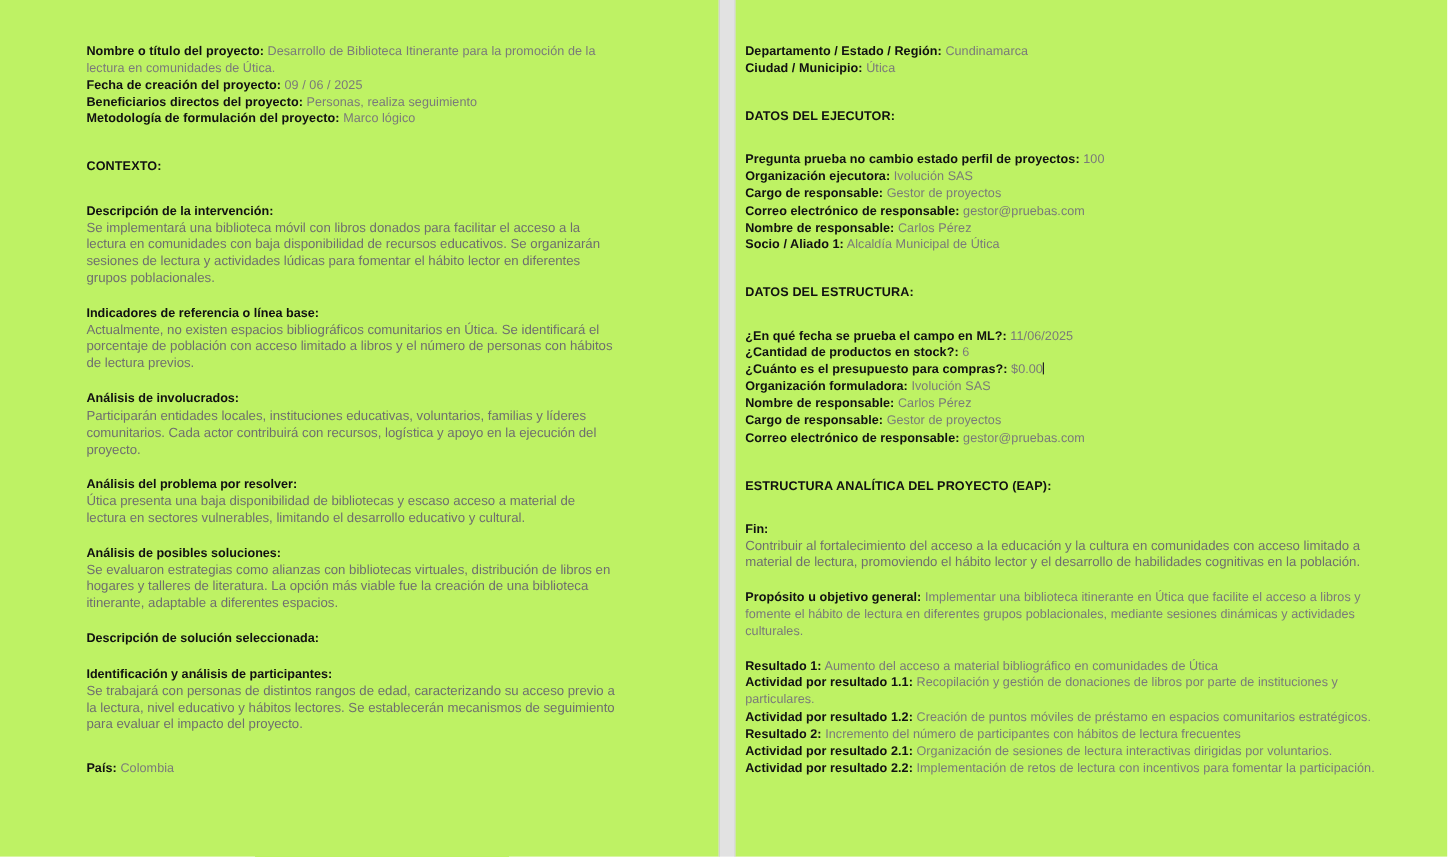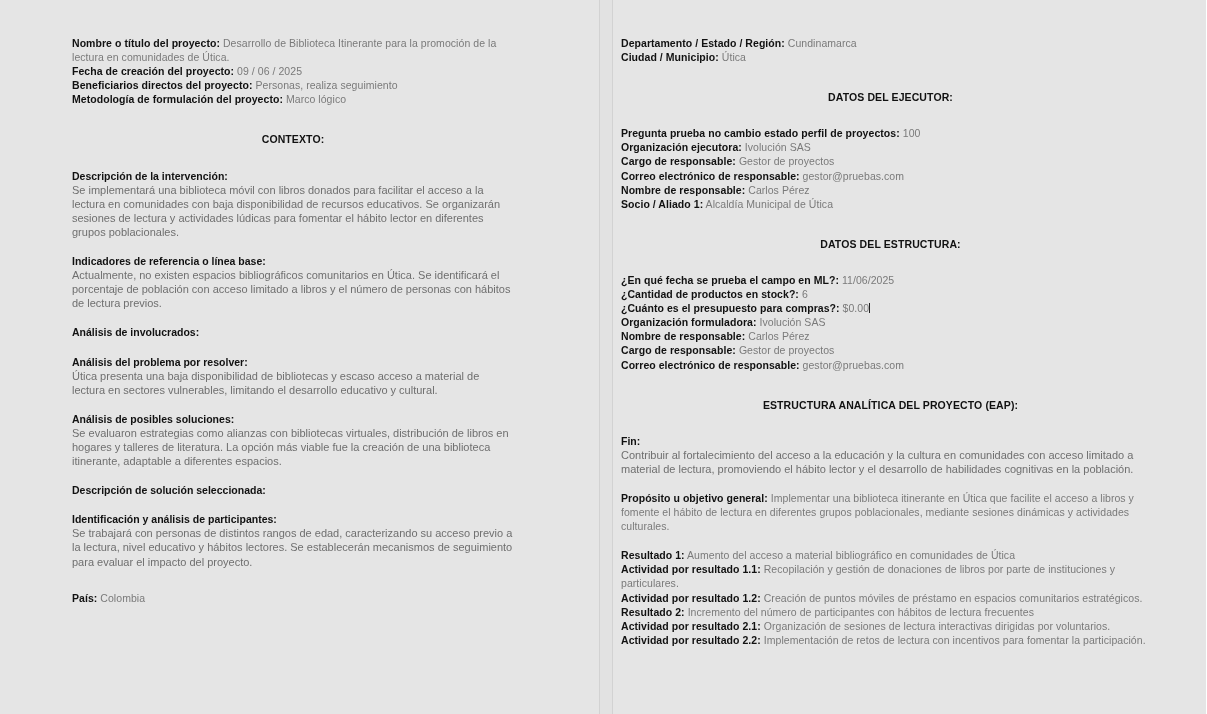--- a/index.html
+++ b/index.html
@@ -14,21 +14,21 @@
     font-family: "Liberation Sans", sans-serif;
     overflow: hidden;
   }
   .spread {
     display: flex;
     width: 1207px;
     height: 714px;
     align-items: stretch;
   }
   .page {
-    background: #e5e5e5;
+    background: #bef264;
     box-sizing: border-box;
     overflow: hidden;
   }
   .page-left  { width: 599px;  padding: 36px 85px 0 72px; }
   .gutter     { width: 14px; background: #e2e2e2; border-left: 1px solid #d2d2d2; border-right: 1px solid #d2d2d2; box-sizing: border-box; flex: 0 0 14px; }
   .page-right { width: 593px;  padding: 36px 46px 0 8px; }
 
   
   .ln {
     font-size: 10.5px;
@@ -54,21 +54,21 @@
     line-height: 14.1px;
     font-weight: bold;
     color: #111111;
     margin: 0;
   }
   .section-title {
     font-size: 10.5px;
     line-height: 14.1px;
     font-weight: bold;
     color: #111111;
-    text-align: center;
+    text-align: left;
     margin: 0;
     letter-spacing: 0.01em;
   }
   .gap-xl { height: 26px; }
   .gap-l  { height: 22px; }
   .gap-m  { height: 15px; }
 
   .caret {
     display: inline-block;
     width: 1px;
@@ -103,20 +103,21 @@
     <div class="gap-m"></div>
 
     <div>
       <p class="head-label">Indicadores de referencia o línea base:</p>
       <p class="para">Actualmente, no existen espacios bibliográficos comunitarios en Útica. Se identificará el porcentaje de población con acceso limitado a libros y el número de personas con hábitos de lectura previos.</p>
     </div>
     <div class="gap-m"></div>
 
     <div>
       <p class="head-label">Análisis de involucrados:</p>
+      <p class="para">Participarán entidades locales, instituciones educativas, voluntarios, familias y líderes comunitarios. Cada actor contribuirá con recursos, logística y apoyo en la ejecución del proyecto.</p>
     </div>
     <div class="gap-m"></div>
 
     <div>
       <p class="head-label">Análisis del problema por resolver:</p>
       <p class="para">Útica presenta una baja disponibilidad de bibliotecas y escaso acceso a material de lectura en sectores vulnerables, limitando el desarrollo educativo y cultural.</p>
     </div>
     <div class="gap-m"></div>
 
     <div>

